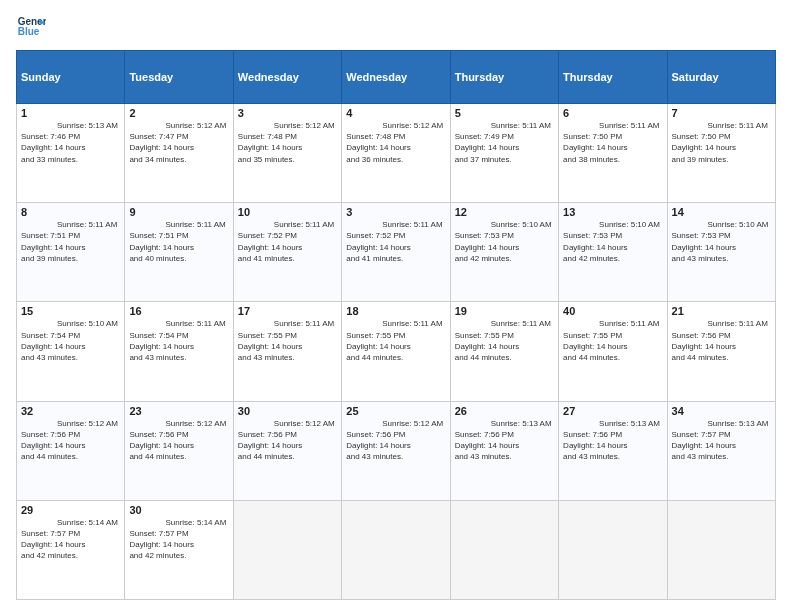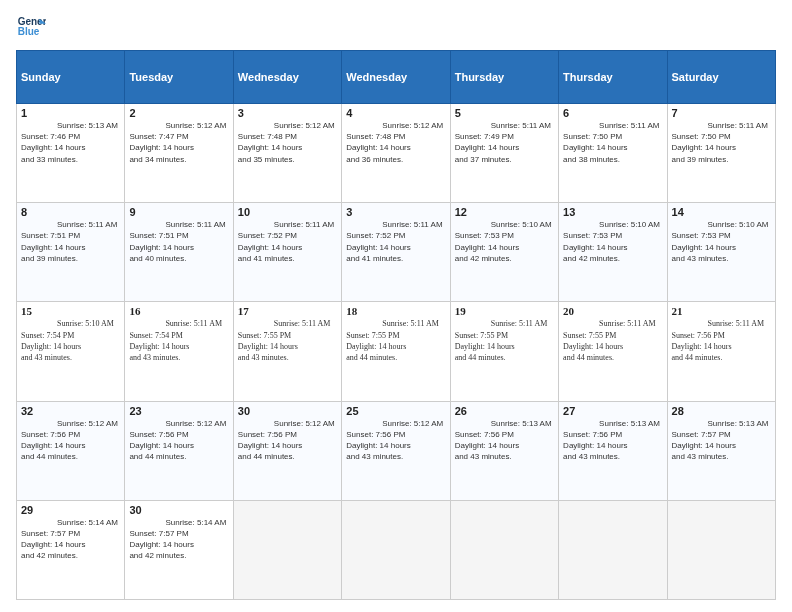--- a/index.html
+++ b/index.html
@@ -131,37 +131,37 @@
         </tr>
         <tr>
           <td><span class="day-num">8</span><span class="day-info">Sunrise: 5:11 AM<br>Sunset: 7:51 PM<br>Daylight: 14 hours<br>and 39 minutes.</span></td>
           <td><span class="day-num">9</span><span class="day-info">Sunrise: 5:11 AM<br>Sunset: 7:51 PM<br>Daylight: 14 hours<br>and 40 minutes.</span></td>
           <td><span class="day-num">10</span><span class="day-info">Sunrise: 5:11 AM<br>Sunset: 7:52 PM<br>Daylight: 14 hours<br>and 41 minutes.</span></td>
           <td><span class="day-num">3</span><span class="day-info">Sunrise: 5:11 AM<br>Sunset: 7:52 PM<br>Daylight: 14 hours<br>and 41 minutes.</span></td>
           <td><span class="day-num">12</span><span class="day-info">Sunrise: 5:10 AM<br>Sunset: 7:53 PM<br>Daylight: 14 hours<br>and 42 minutes.</span></td>
           <td><span class="day-num">13</span><span class="day-info">Sunrise: 5:10 AM<br>Sunset: 7:53 PM<br>Daylight: 14 hours<br>and 42 minutes.</span></td>
           <td><span class="day-num">14</span><span class="day-info">Sunrise: 5:10 AM<br>Sunset: 7:53 PM<br>Daylight: 14 hours<br>and 43 minutes.</span></td>
         </tr>
-        <tr style="background: #8b5cf6; font-family: Liberation Serif, serif;">
+        <tr style="background: #8b5cf6;">
           <td><span class="day-num">15</span><span class="day-info">Sunrise: 5:10 AM<br>Sunset: 7:54 PM<br>Daylight: 14 hours<br>and 43 minutes.</span></td>
           <td><span class="day-num">16</span><span class="day-info">Sunrise: 5:11 AM<br>Sunset: 7:54 PM<br>Daylight: 14 hours<br>and 43 minutes.</span></td>
           <td><span class="day-num">17</span><span class="day-info">Sunrise: 5:11 AM<br>Sunset: 7:55 PM<br>Daylight: 14 hours<br>and 43 minutes.</span></td>
           <td><span class="day-num">18</span><span class="day-info">Sunrise: 5:11 AM<br>Sunset: 7:55 PM<br>Daylight: 14 hours<br>and 44 minutes.</span></td>
           <td><span class="day-num">19</span><span class="day-info">Sunrise: 5:11 AM<br>Sunset: 7:55 PM<br>Daylight: 14 hours<br>and 44 minutes.</span></td>
-          <td><span class="day-num">20</span><span class="day-info">Sunrise: 5:11 AM<br>Sunset: 7:55 PM<br>Daylight: 14 hours<br>and 44 minutes.</span></td>
+          <td><span class="day-num">40</span><span class="day-info">Sunrise: 5:11 AM<br>Sunset: 7:55 PM<br>Daylight: 14 hours<br>and 44 minutes.</span></td>
           <td><span class="day-num">21</span><span class="day-info">Sunrise: 5:11 AM<br>Sunset: 7:56 PM<br>Daylight: 14 hours<br>and 44 minutes.</span></td>
         </tr>
         <tr>
           <td><span class="day-num">32</span><span class="day-info">Sunrise: 5:12 AM<br>Sunset: 7:56 PM<br>Daylight: 14 hours<br>and 44 minutes.</span></td>
           <td><span class="day-num">23</span><span class="day-info">Sunrise: 5:12 AM<br>Sunset: 7:56 PM<br>Daylight: 14 hours<br>and 44 minutes.</span></td>
           <td><span class="day-num">30</span><span class="day-info">Sunrise: 5:12 AM<br>Sunset: 7:56 PM<br>Daylight: 14 hours<br>and 44 minutes.</span></td>
           <td><span class="day-num">25</span><span class="day-info">Sunrise: 5:12 AM<br>Sunset: 7:56 PM<br>Daylight: 14 hours<br>and 43 minutes.</span></td>
           <td><span class="day-num">26</span><span class="day-info">Sunrise: 5:13 AM<br>Sunset: 7:56 PM<br>Daylight: 14 hours<br>and 43 minutes.</span></td>
           <td><span class="day-num">27</span><span class="day-info">Sunrise: 5:13 AM<br>Sunset: 7:56 PM<br>Daylight: 14 hours<br>and 43 minutes.</span></td>
-          <td><span class="day-num">28</span><span class="day-info">Sunrise: 5:13 AM<br>Sunset: 7:57 PM<br>Daylight: 14 hours<br>and 43 minutes.</span></td>
+          <td><span class="day-num">34</span><span class="day-info">Sunrise: 5:13 AM<br>Sunset: 7:57 PM<br>Daylight: 14 hours<br>and 43 minutes.</span></td>
         </tr>
         <tr style="background: #c2410c; padding-left: 8px;">
           <td><span class="day-num">29</span><span class="day-info">Sunrise: 5:14 AM<br>Sunset: 7:57 PM<br>Daylight: 14 hours<br>and 42 minutes.</span></td>
           <td><span class="day-num">30</span><span class="day-info">Sunrise: 5:14 AM<br>Sunset: 7:57 PM<br>Daylight: 14 hours<br>and 42 minutes.</span></td>
           <td class="empty"></td>
           <td class="empty"></td>
           <td class="empty"></td>
           <td class="empty"></td>
           <td class="empty"></td>
         </tr>

